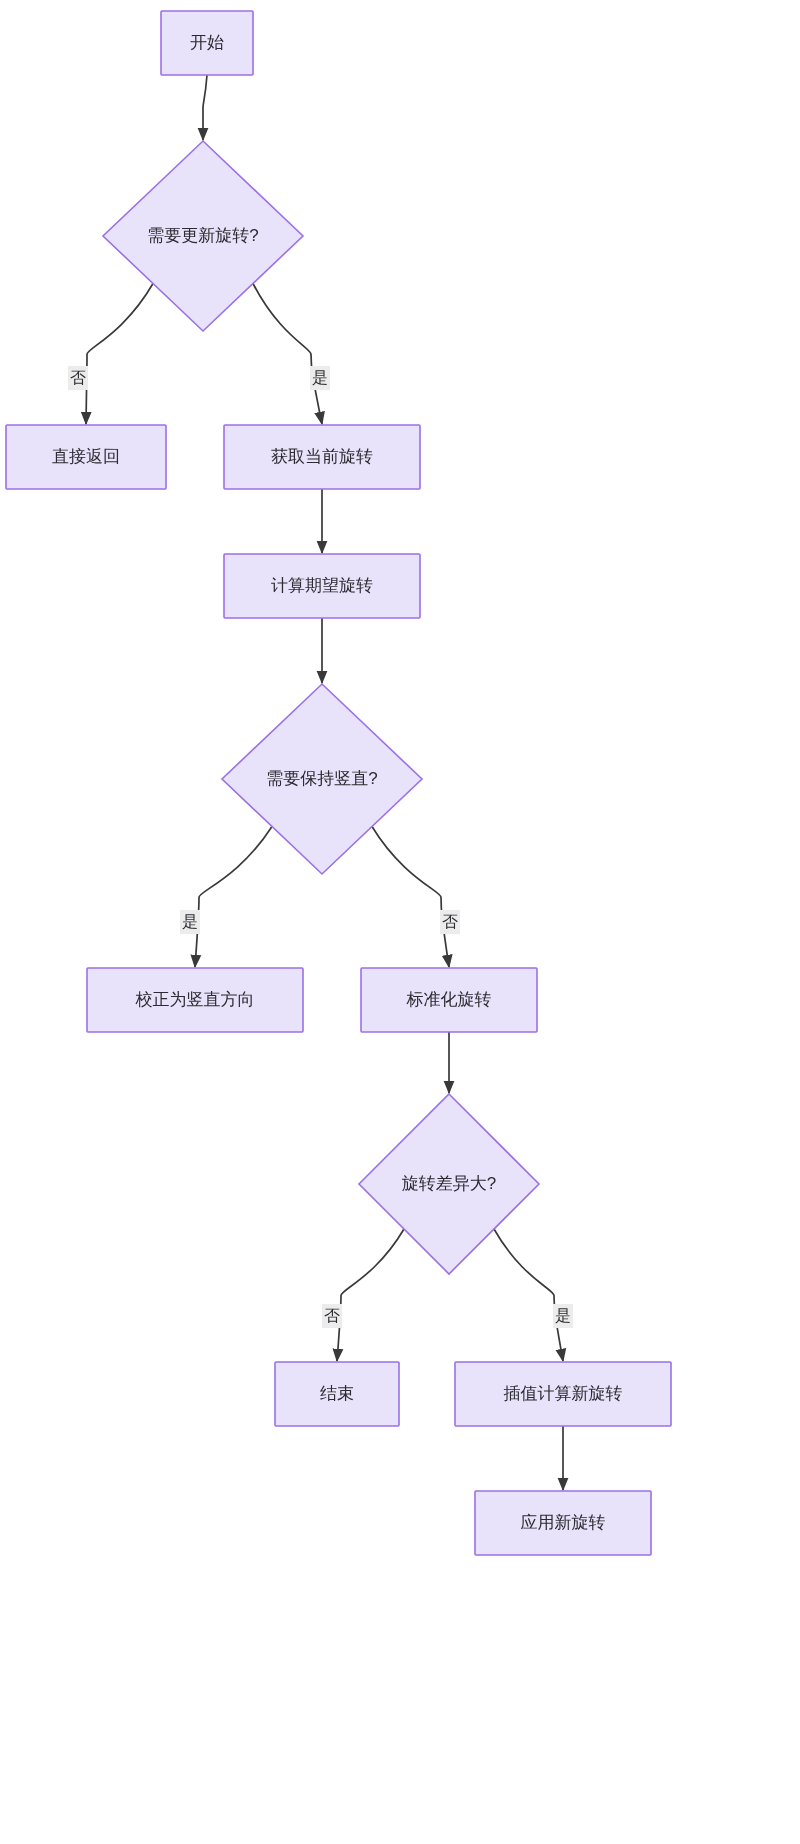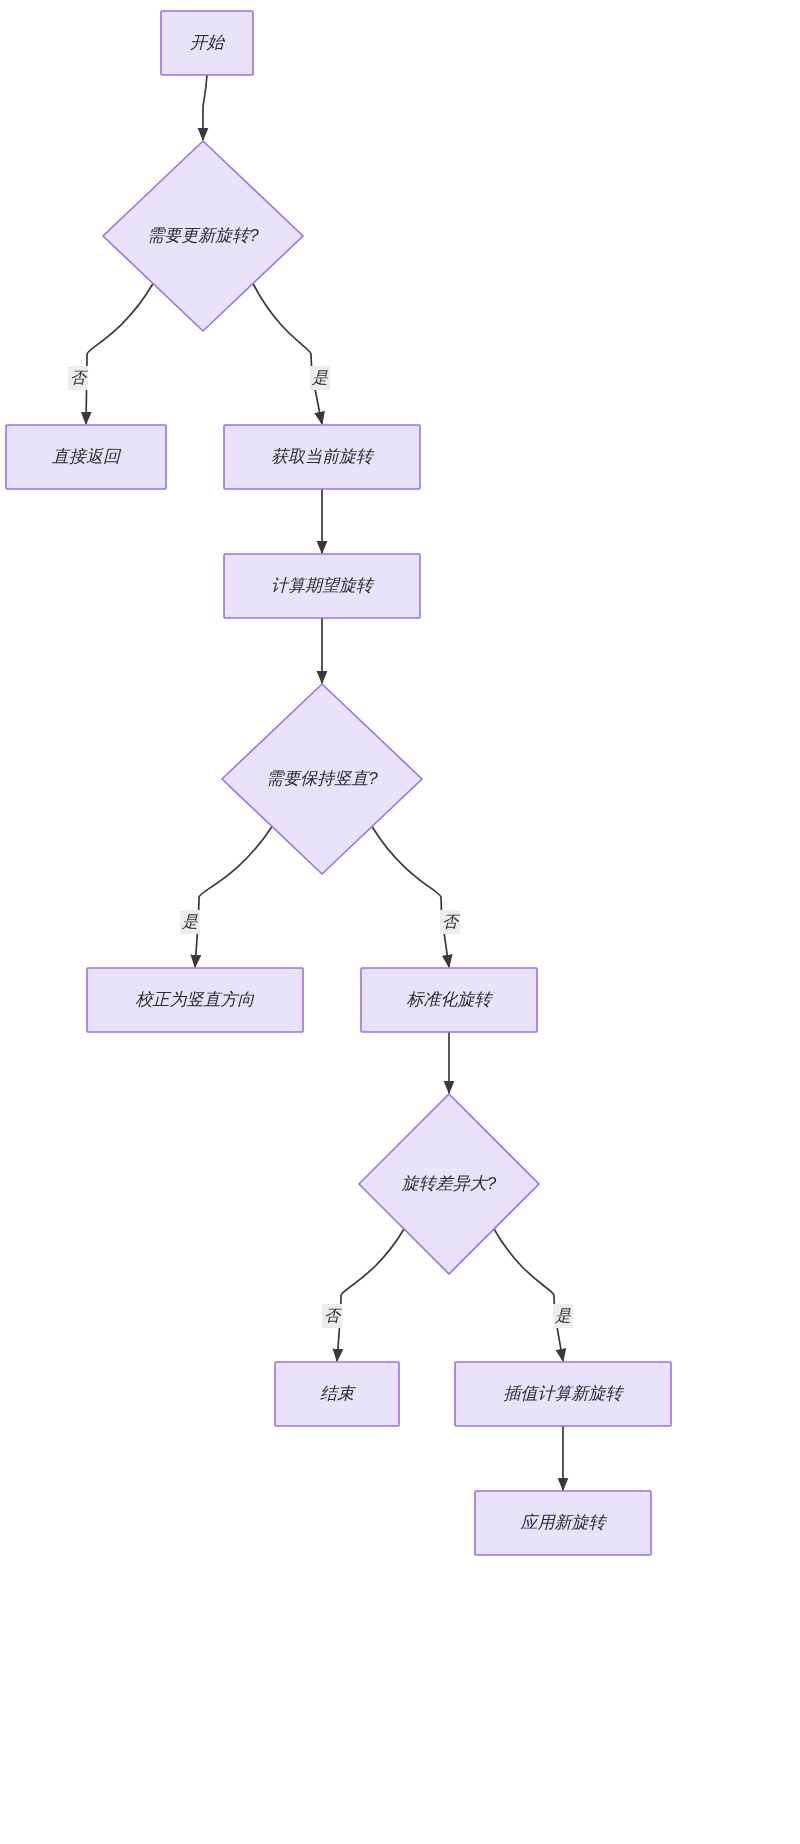--- a/index.html
+++ b/index.html
@@ -12,21 +12,20 @@
     height: 1844px;
     position: relative;
     font-family: "Liberation Sans", "DejaVu Sans", sans-serif;
     overflow: hidden;
   }
   #diagram-root {
     position: absolute;
     left: 0; top: 0;
     width: 800px;
     height: 1844px;
-    font-style: italic;
   }
   svg.flow {
     position: absolute;
     left: 0; top: 0;
     width: 800px;
     height: 1844px;
     display: block;
   }
   .node-rect {
     fill: #e8e3fa;

